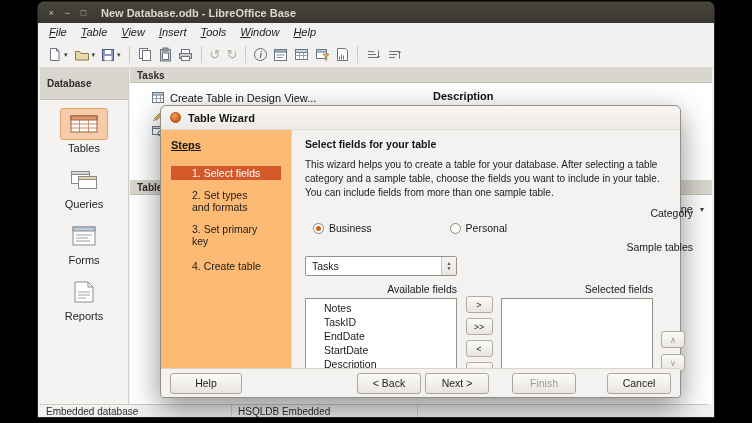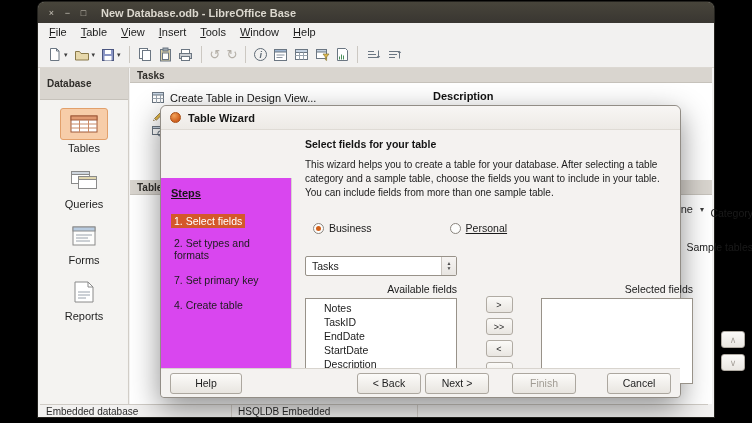--- a/index.html
+++ b/index.html
@@ -14,21 +14,21 @@
   
   .titlebar { height:21px; background:linear-gradient(#48453b,#393631);
               border-radius:6px 6px 0 0; display:flex; align-items:center; padding:0 7px; }
   .win-btn { width:13px; height:13px; display:flex; align-items:center; justify-content:center;
              color:#c9c4ba; font-size:9px; margin-right:3px; }
   .title-text { color:#dcd8cf; font-size:11px; font-weight:bold; margin-left:8px; white-space:nowrap; }
 
   
   .menubar { height:19px; display:flex; align-items:center; padding:0 4px;
              font-size:11px; color:#1c1c1c; background:#f2f1f0; }
-  .menu-item { padding:2px 7px 3px; }
+  .menu-item { padding:2px 7px 3px;font-style:italic; }
   .menu-item::first-letter { text-decoration:underline; }
 
   
   .toolbar { height:26px; display:flex; align-items:center; padding:0 6px;
              background:#f2f1f0; border-bottom:1px solid #dcd8d2; }
   .tb-btn { height:22px; display:flex; align-items:center; padding:0 3px; }
   .caret { font-size:7px; color:#3c3c3c; margin-left:2px; }
   .tb-sep { width:1px; height:17px; background:#ccc8c2; margin:0 5px; }
   .glyph-btn { font-size:13px; color:#5f6b76; }
   .glyph-btn.disabled { color:#b5b0a8; }
@@ -78,48 +78,48 @@
             box-shadow:0 10px 30px rgba(0,0,0,.45); z-index:20;
             display:flex; flex-direction:column; }
   .dlg-title { height:24px; flex:0 0 24px; display:flex; align-items:center; padding:0 9px;
                font-size:11px; font-weight:bold; color:#161616;
                background:linear-gradient(#f8f6f4,#edeae6);
                border-bottom:1px solid #dfdbd5; border-radius:6px 6px 0 0; }
   .dlg-dot { width:11px; height:11px; border-radius:50%; margin-right:7px;
              background:radial-gradient(circle at 35% 30%, #f2a259, #cf5f1d 70%);
              border:1px solid #a84e15; }
   .dlg-body { flex:1; display:flex; min-height:0; }
-  .steps { width:131px; flex:0 0 131px; background:#d946ef; border-right:1px solid #d8d4ce;
-           padding:9px 8px 0 10px;margin-top:48px; }
+  .steps { width:131px; flex:0 0 131px; background:#fdba74; border-right:1px solid #d8d4ce;
+           padding:9px 8px 0 10px; }
   .steps-title { font-size:11px; font-weight:bold; text-decoration:underline;
                  margin-bottom:12px; color:#161616; }
   .step-row { margin-bottom:7px; }
-  .step { font-size:10.5px; color:#1c1c1c; padding:1px 3px; display:inline-block; }
+  .step { font-size:10.5px; color:#1c1c1c; padding:1px 21px; display:inline-block; }
   .step.active { background:#d4582a; color:#fff; }
 
   .dlg-content { flex:1; padding:8px 14px 0 13px; font-size:10.5px; color:#1a1a1a; }
   .dlg-heading { font-size:10.5px; font-weight:bold; margin-bottom:8px; color:#141414; }
   .dlg-intro { font-size:10px; line-height:1.38; color:#1c1c1c; margin-bottom:8px; max-width:362px; }
   .fld-label { margin-bottom:3px;text-align:right; }
   .radio-row { display:flex; align-items:center; margin:3px 0 7px 8px; }
   .radio { width:11px; height:11px; border-radius:50%; border:1px solid #8a857e;
            background:#fdfdfc; margin-right:5px; position:relative; flex:0 0 11px; }
   .radio.checked::after { content:""; position:absolute; inset:2px; border-radius:50%; background:#d2601a; }
-  .radio-group-2 { margin-left:78px; display:flex; align-items:flex-end;text-decoration:underline; }
+  .radio-group-2 { margin-left:78px; display:flex; align-items:flex-end; }
   .radio-group-1 { display:flex; align-items:center; }
 
   .combo { width:152px; height:20px; background:#fff; border:1px solid #989289; border-radius:2px;
            display:flex; align-items:center; margin-bottom:7px; }
   .combo-value { flex:1; padding-left:6px; }
   .combo-spin { width:15px; height:18px; border-left:1px solid #c9c4be;
                 display:flex; flex-direction:column; align-items:center; justify-content:center;
                 background:linear-gradient(#f6f4f2,#e8e5e1); }
   .combo-spin span { font-size:5px; line-height:5px; color:#4a4a4a; }
 
-  .fields-row { display:flex;gap:20px; }
+  .fields-row { display:flex; }
   .fcol { width:152px; }
   .listbox { height:86px; background:#fff; border:1px solid #989289; font-size:10.5px;
              padding:2px 0; overflow:hidden; }
   .lb-item { padding:0 18px; height:14px; line-height:14px; }
   .transfer { width:44px; display:flex; flex-direction:column; align-items:center;
               padding-top:13px; gap:5px; }
   .sq-btn { width:27px; height:17px; font-size:9px; display:flex; align-items:center;
             justify-content:center; background:linear-gradient(#fbfaf8,#e9e6e1);
             border:1px solid #b0aba3; border-radius:3px; color:#2a2a2a; }
   .mover { width:40px; display:flex; flex-direction:column; align-items:center;
@@ -346,21 +346,21 @@
     <div class="dlg-title">
       <span class="dlg-dot"></span>
       <span>Table Wizard</span>
     </div>
     <div class="dlg-body">
 
       <div class="steps">
         <div class="steps-title">Steps</div>
         <div class="step-row"><span class="step active">1. Select fields</span></div>
         <div class="step-row"><span class="step">2. Set types and formats</span></div>
-        <div class="step-row"><span class="step">7. Set primary key</span></div>
+        <div class="step-row"><span class="step">3. Set primary key</span></div>
         <div class="step-row"><span class="step">4. Create table</span></div>
       </div>
 
       <div class="dlg-content">
         <div class="dlg-heading">Select fields for your table</div>
         <div class="dlg-intro">This wizard helps you to create a table for your database. After selecting a table category and a sample table, choose the fields you want to include in your table. You can include fields from more than one sample table.</div>
 
         <div class="fld-label">Category</div>
         <div class="radio-row">
           <span class="radio-group-1">

